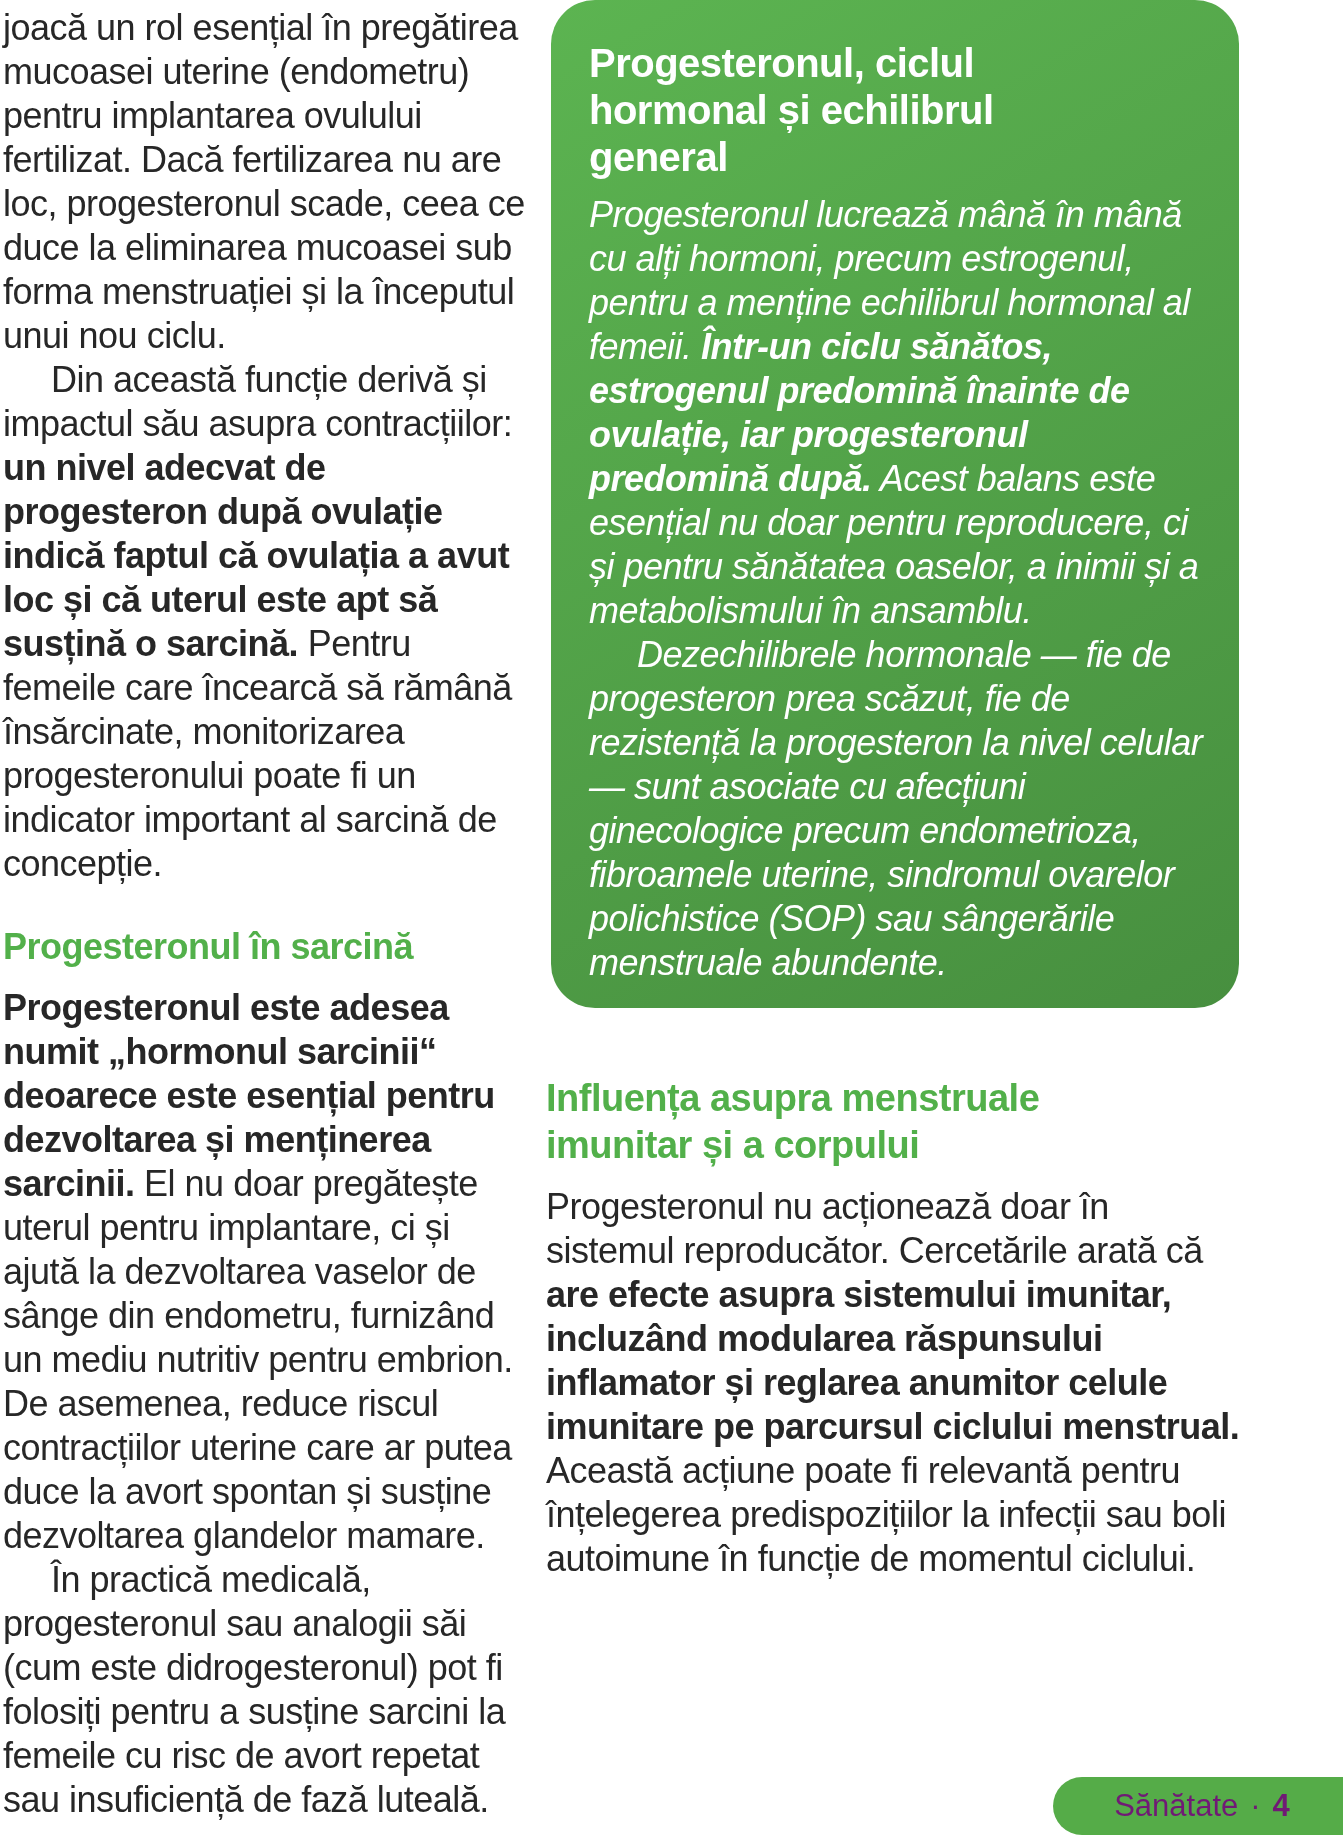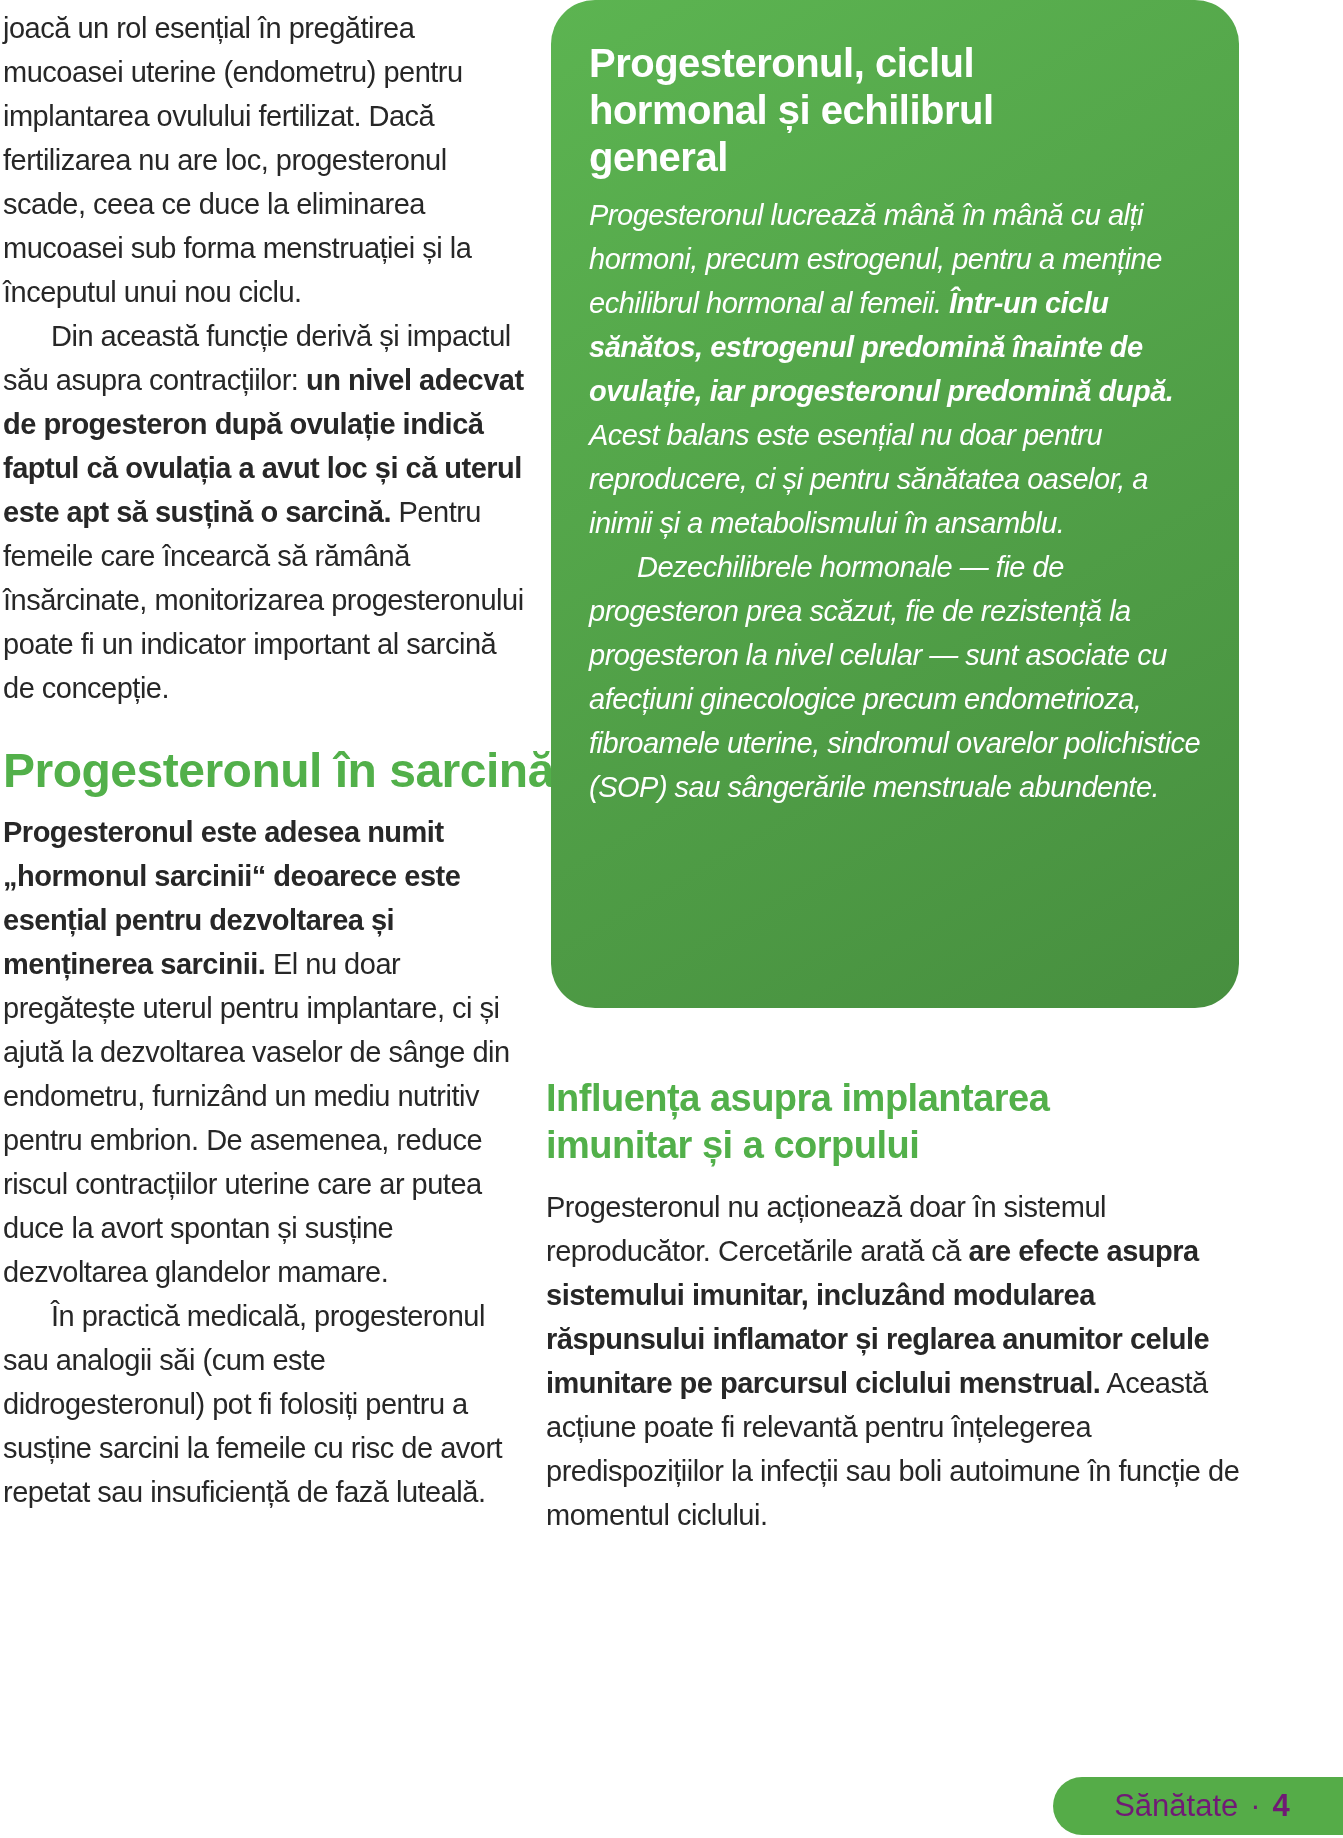--- a/index.html
+++ b/index.html
@@ -5,39 +5,39 @@
   html,body{margin:0;padding:0;background:#ffffff;}
   .page{
     position:relative;
     width:1343px;
     height:1838px;
     background:#ffffff;
     overflow:hidden;
     font-family:"Liberation Sans", sans-serif;
   }
   .body-text{
-    font-size:29px;
+    font-size:36px;
     line-height:44px;
     letter-spacing:-0.5px;
     color:var(--body-text,#272727);
     margin:0;
   }
   .body-text b{font-weight:700;}
   .indent{text-indent:48px;}
   .indent-sm{text-indent:34px;}
 
   .col-left{
     position:absolute;
     left:3px;
     top:6px;
     width:528px;
   }
   .h-green{
     color:var(--heading-green,#52b04a);
-    font-size:48px;
+    font-size:36px;
     line-height:46px;
     font-weight:700;
     letter-spacing:-0.5px;
     margin:38px 0 16px 0;
     white-space:nowrap;
   }
 
   .green-box{
     position:absolute;
     left:551px;
@@ -111,21 +111,21 @@
 
   <div class="green-box">
     <h2 class="box-heading">Progesteronul, ciclul
 hormonal și echilibrul
 general</h2>
     <p class="body-text"><span>Progesteronul lucrează mână în mână cu alți hormoni, precum estrogenul, pentru a menține echilibrul hormonal al femeii. </span><b>Într-un ciclu sănătos, estrogenul predomină înainte de ovulație, iar progesteronul predomină după.</b><span> Acest balans este esențial nu doar pentru reproducere, ci și pentru sănătatea oaselor, a inimii și a metabolismului în ansamblu.</span></p>
     <p class="body-text indent"><span>Dezechilibrele hormonale — fie de progesteron prea scăzut, fie de rezistență la progesteron la nivel celular — sunt asociate cu afecțiuni ginecologice precum endometrioza, fibroamele uterine, sindromul ovarelor polichistice (SOP) sau sângerările menstruale abundente.</span></p>
   </div>
 
   <div class="col-right">
-    <h2 class="h-green2">Influența asupra implantarea
+    <h2 class="h-green2">Influența asupra menstruale
 imunitar și a corpului</h2>
     <p class="body-text"><span>Progesteronul nu acționează doar în sistemul reproducător. Cercetările arată că </span><b>are efecte asupra sistemului imunitar, incluzând modularea răspunsului inflamator și reglarea anumitor celule imunitare pe parcursul ciclului menstrual.</b><span> Această acțiune poate fi relevantă pentru înțelegerea predispozițiilor la infecții sau boli autoimune în funcție de momentul ciclului.</span></p>
   </div>
 
   <div class="badge">
     <span>Sănătate</span>
     <span>·</span>
     <b>4</b>
   </div>
 

